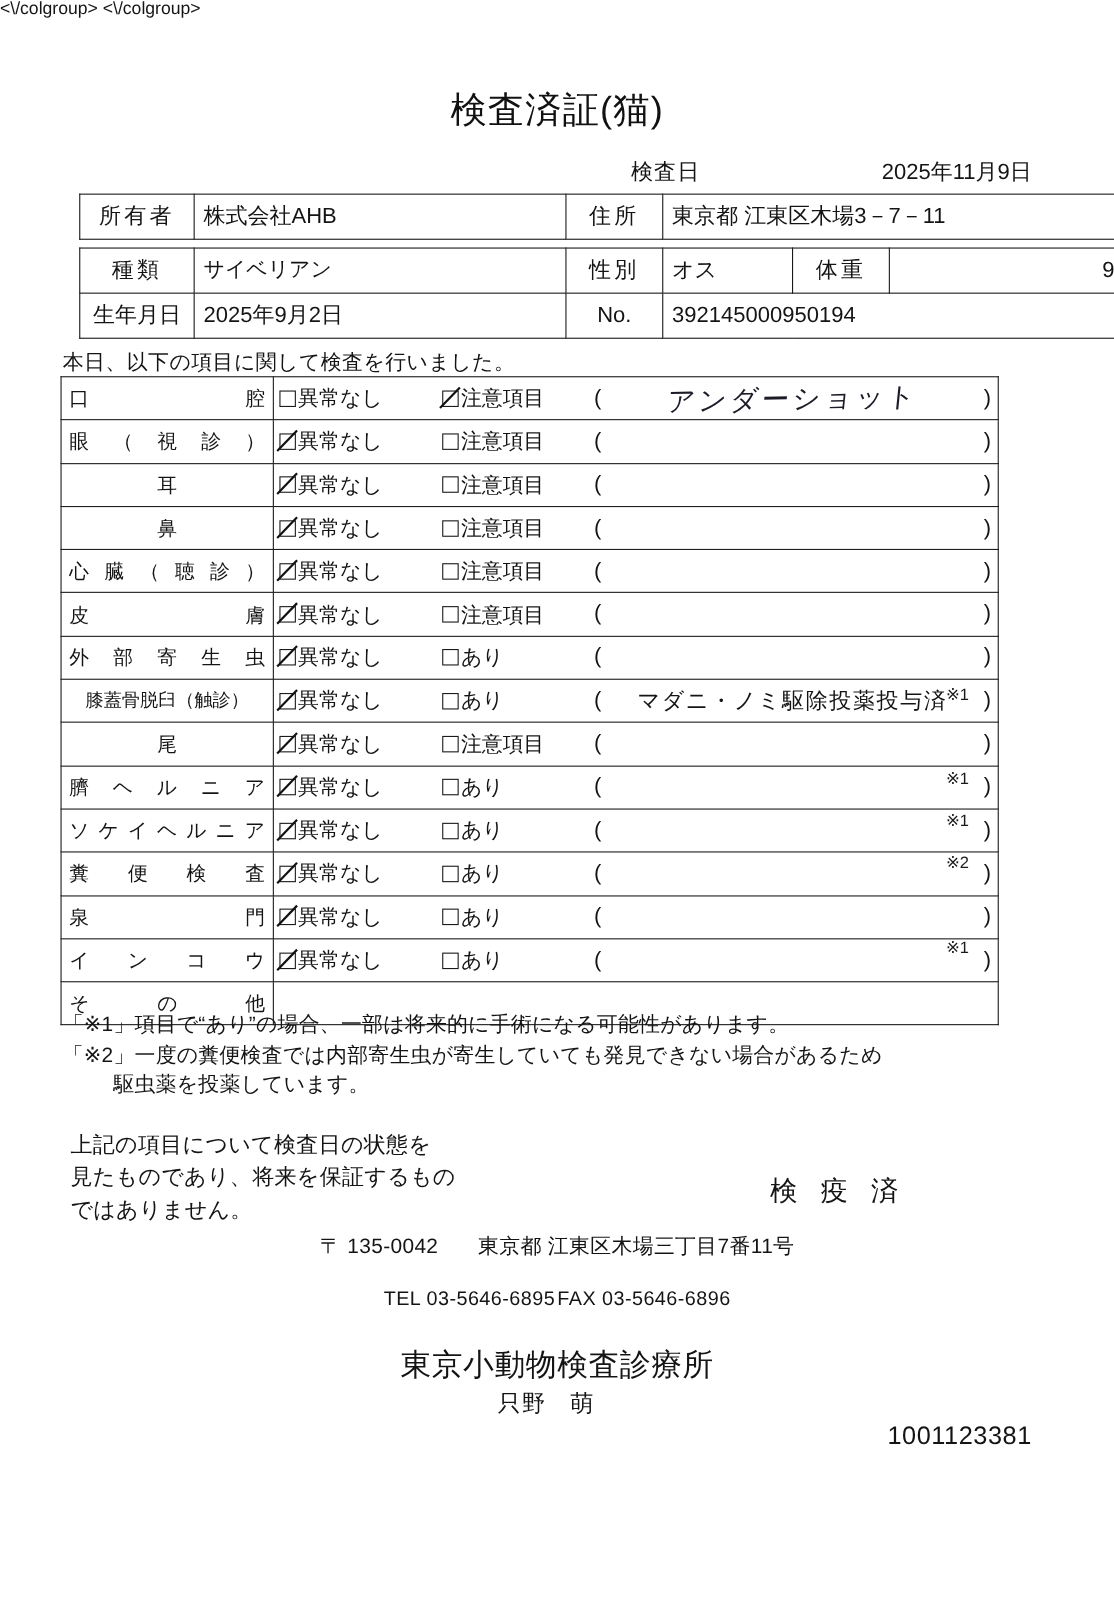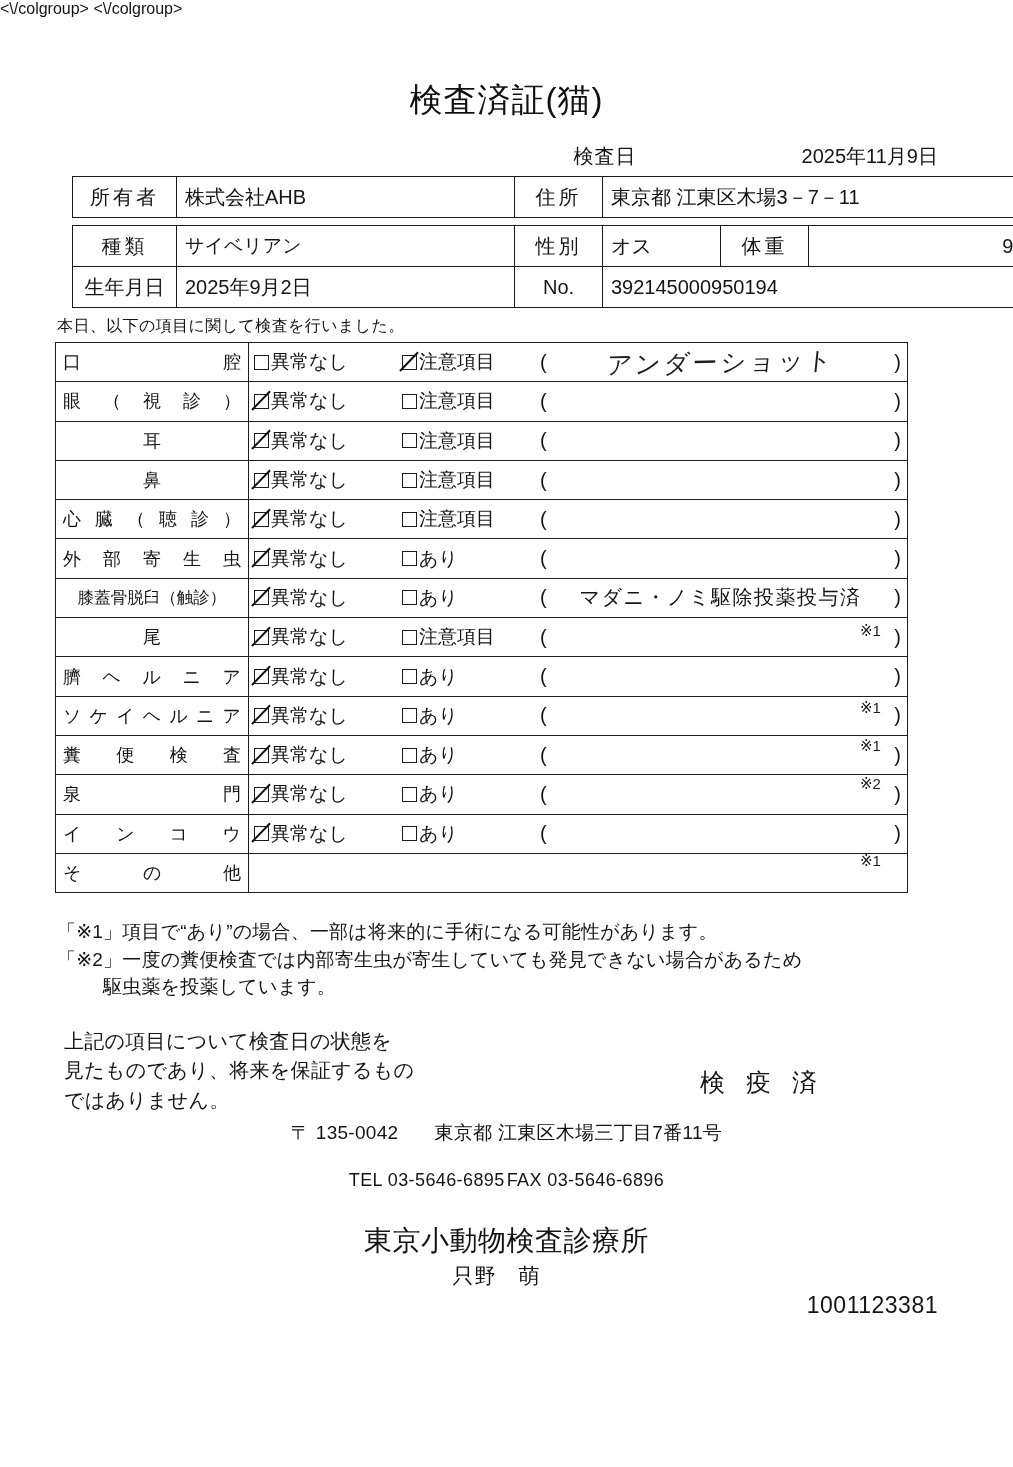--- a/index.html
+++ b/index.html
@@ -78,21 +78,21 @@
     font-size: 17px;
     padding-left: 6px;
   }
   .breed-val { font-size: 19px; }
 
   
   .intro-line {
     position: absolute;
     top: 316px;
     left: 57px;
-    font-size: 16px;
+    font-size: 19px;
     letter-spacing: 0.4px;
     text-align: center;
   }
 
   
   .check-table {
     position: absolute;
     top: 342px;
     left: 55px;
     width: 853px;
@@ -448,20 +448,40 @@
             </span>
             <div class="paren-wrap">
               <span class="paren">(</span>
               <span class="note-mid"></span>
               <span class="paren">)</span>
             </div>
           </div>
         </td>
       </tr>
       <tr>
+        <td class="col-label">皮　　　　　膚</td>
+        <td class="col-body">
+          <div class="body-inner">
+            <span class="opt first">
+              <span class="cbox checked"></span>
+              <span class="opt-text">異常なし</span>
+            </span>
+            <span class="opt second">
+              <span class="cbox"></span>
+              <span class="opt-text">注意項目</span>
+            </span>
+            <div class="paren-wrap">
+              <span class="paren">(</span>
+              <span class="note-mid"></span>
+              <span class="paren">)</span>
+            </div>
+          </div>
+        </td>
+      </tr>
+      <tr>
         <td class="col-label">外 部 寄 生 虫</td>
         <td class="col-body">
           <div class="body-inner">
             <span class="opt first">
               <span class="cbox checked"></span>
               <span class="opt-text">異常なし</span>
             </span>
             <span class="opt second">
               <span class="cbox"></span>
               <span class="opt-text">あり</span>

